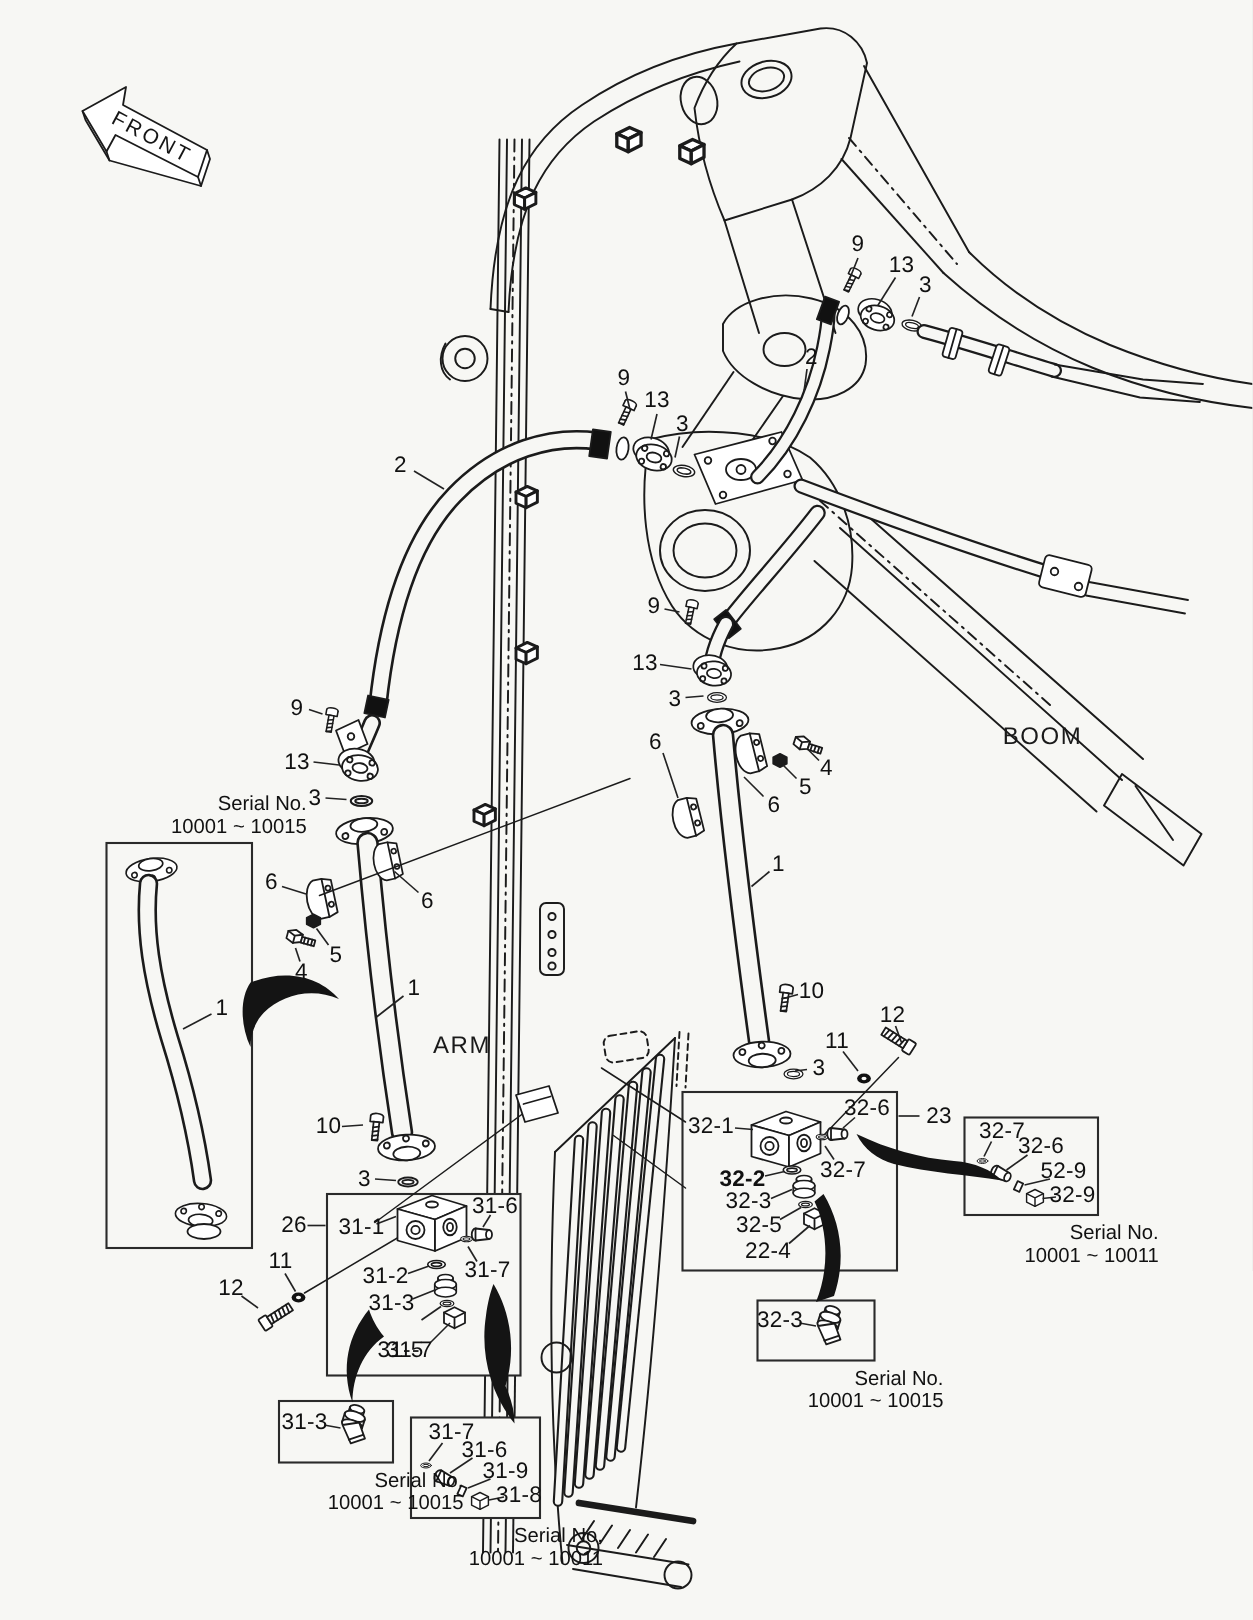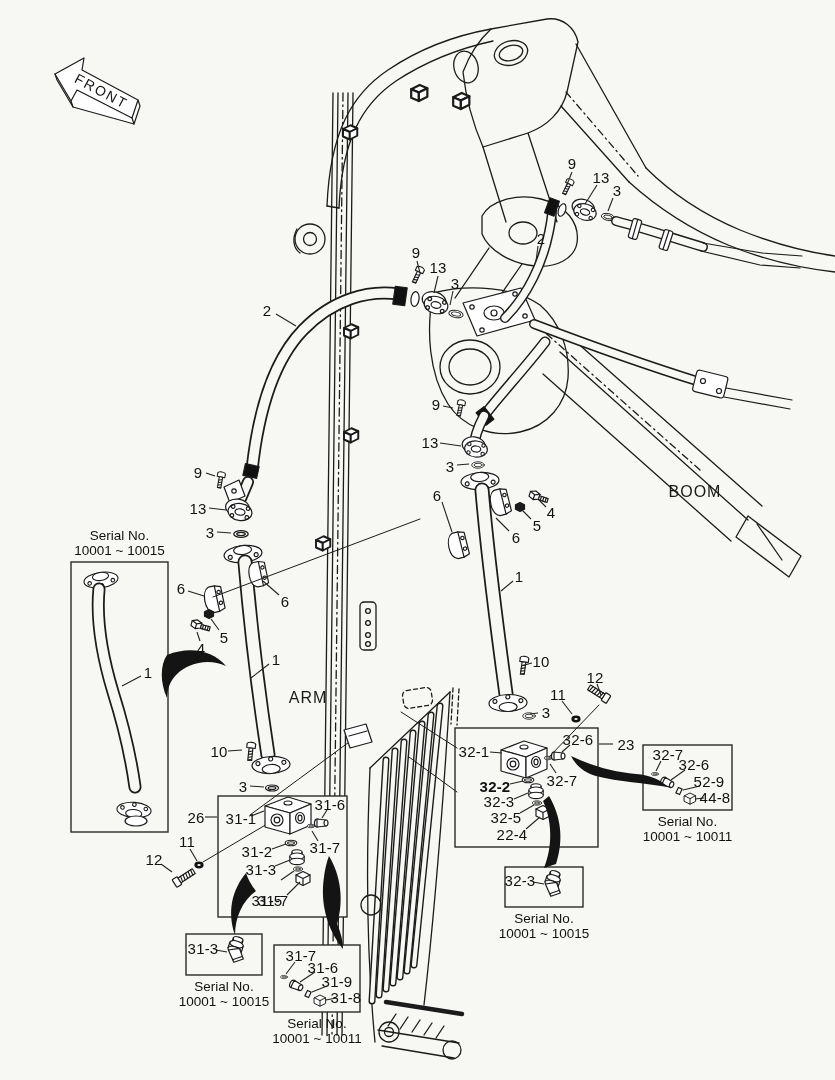--- a/index.html
+++ b/index.html
@@ -2,21 +2,21 @@
 <html><head>
 <meta charset="utf-8">
 <style>
   html,body{margin:0;padding:0;background:#e9e9e7;}
   .stage{position:relative;width:835px;height:1080px;background:#f7f7f4;overflow:hidden;
          font-family:"Liberation Sans","DejaVu Sans",sans-serif;color:#151515;}
   .stage svg{position:absolute;left:0;top:0;}
   .layer{position:absolute;left:0;top:0;width:835px;height:1080px;pointer-events:none;}
   .callout{position:absolute;transform:translate(-50%,-50%);font-size:15px;font-weight:500;
            color:#111;white-space:nowrap;letter-spacing:.2px;}
-  .box-caption{position:absolute;width:170px;text-align:center;font-size:13.5px;line-height:1.12;
+  .box-caption{position:absolute;width:170px;text-align:right;font-size:13.5px;line-height:1.12;
                color:#111;transform:translateX(-50%);}
   .area-label{position:absolute;transform:translate(-50%,-50%);font-size:16px;letter-spacing:1px;
               color:#1a1a1a;white-space:nowrap;}
   svg text{font-family:"Liberation Sans","DejaVu Sans",sans-serif;}
 </style>
 </head>
 <body>
 
 <div class="stage">
 
@@ -486,21 +486,21 @@
         <div class="callout" style="left: 273px; top: 900px;">31-7</div>
         <div class="callout" style="left: 203px; top: 948px;">31-3</div>
         <div class="callout" style="left: 301px; top: 955px;">31-7</div>
         <div class="callout" style="left: 323px; top: 967px;">31-6</div>
         <div class="callout" style="left: 337px; top: 981px; text-align: right;">31-9</div>
         <div class="callout" style="left: 346px; top: 997px;">31-8</div>
         <div class="callout" style="left: 520px; top: 880px;">32-3</div>
         <div class="callout" style="left: 668px; top: 754px;">32-7</div>
         <div class="callout" style="left: 694px; top: 764px;">32-6</div>
         <div class="callout" style="left: 709px; top: 781px;">52-9</div>
-        <div class="callout" style="left: 715px; top: 797px;">44-8</div>
+        <div class="callout" style="left: 715px; top: 797px;">32-9</div>
       </div>
   <div id="caption-layer">
         <div class="box-caption" style="left: 119.5px; top: 528px;">
           <div>Serial No.</div>
           <div>10001 ~ 10015</div>
         </div>
         <div class="box-caption" style="left: 224px; top: 979px;">
           <div>Serial No.</div>
           <div>10001 ~ 10015</div>
         </div>

